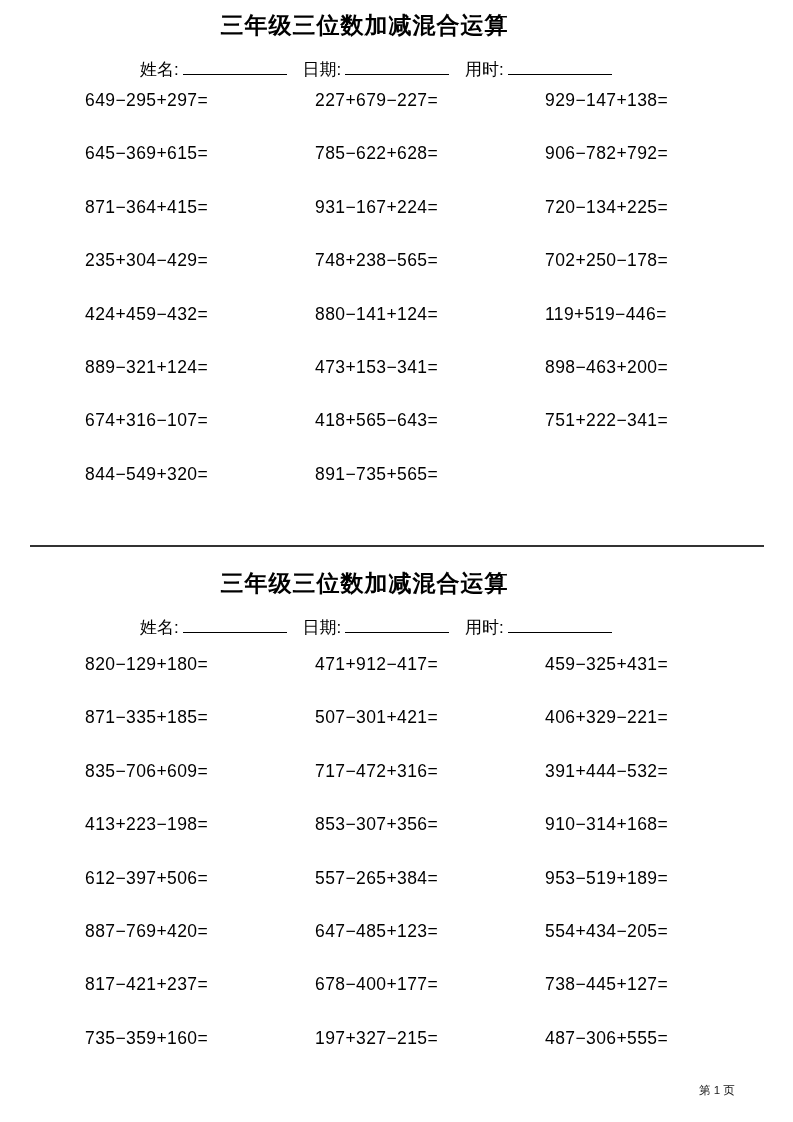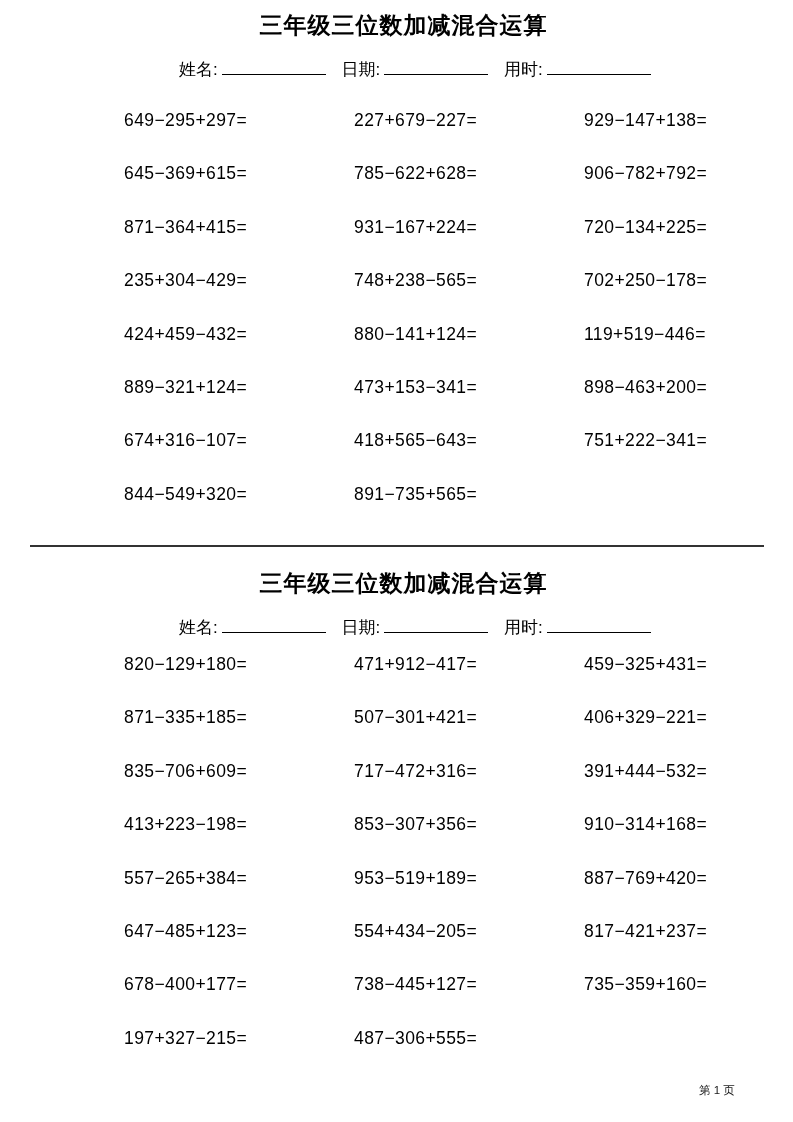--- a/index.html
+++ b/index.html
@@ -4,21 +4,21 @@
 <style>
   html, body { margin:0; padding:0; background:#ffffff; }
   .sheet {
     position:relative;
     width:793px; height:1122px;
     background:#ffffff;
     color:#000000;
     font-family:"Liberation Sans","DejaVu Sans",sans-serif;
     overflow:hidden;
   }
-  .section { position:absolute; left:12px; width:729px;padding-left:27px; }
+  .section { position:absolute; left:0; width:729px; }
   #section-0 { top:0; }
   #section-1 { top:546px; }
   .title {
     text-align:center;
     font-weight:bold;
     font-size:23px;
     line-height:30px;
     letter-spacing:1px;
   }
   #section-0 .title { margin-top:10px; }
@@ -39,21 +39,21 @@
     margin-left:4px;
   }
   .problems {
     display:grid;
     grid-template-columns:230px 230px 230px;
     grid-auto-rows:53.4px;
     margin-left:85px;
     font-size:17.5px;
     line-height:21px;
   }
-  #section-0 .problems { margin-top:28px; }
+  #section-0 .problems { margin-top:8px; }
   #section-1 .problems { margin-top:14px; }
   .problem { letter-spacing:0.4px; }
   .divider {
     position:absolute;
     top:545px; left:30px;
     width:734px; height:0;
     border-top:2px solid #333333;
   }
   .footer {
     position:absolute;
@@ -128,20 +128,21 @@
         <div class="problem">459−325+431=</div>
         <div class="problem">871−335+185=</div>
         <div class="problem">507−301+421=</div>
         <div class="problem">406+329−221=</div>
         <div class="problem">835−706+609=</div>
         <div class="problem">717−472+316=</div>
         <div class="problem">391+444−532=</div>
         <div class="problem">413+223−198=</div>
         <div class="problem">853−307+356=</div>
         <div class="problem">910−314+168=</div>
+        <div class="problem">612−397+506=</div>
         <div class="problem">557−265+384=</div>
         <div class="problem">953−519+189=</div>
         <div class="problem">887−769+420=</div>
         <div class="problem">647−485+123=</div>
         <div class="problem">554+434−205=</div>
         <div class="problem">817−421+237=</div>
         <div class="problem">678−400+177=</div>
         <div class="problem">738−445+127=</div>
         <div class="problem">735−359+160=</div>
         <div class="problem">197+327−215=</div>

